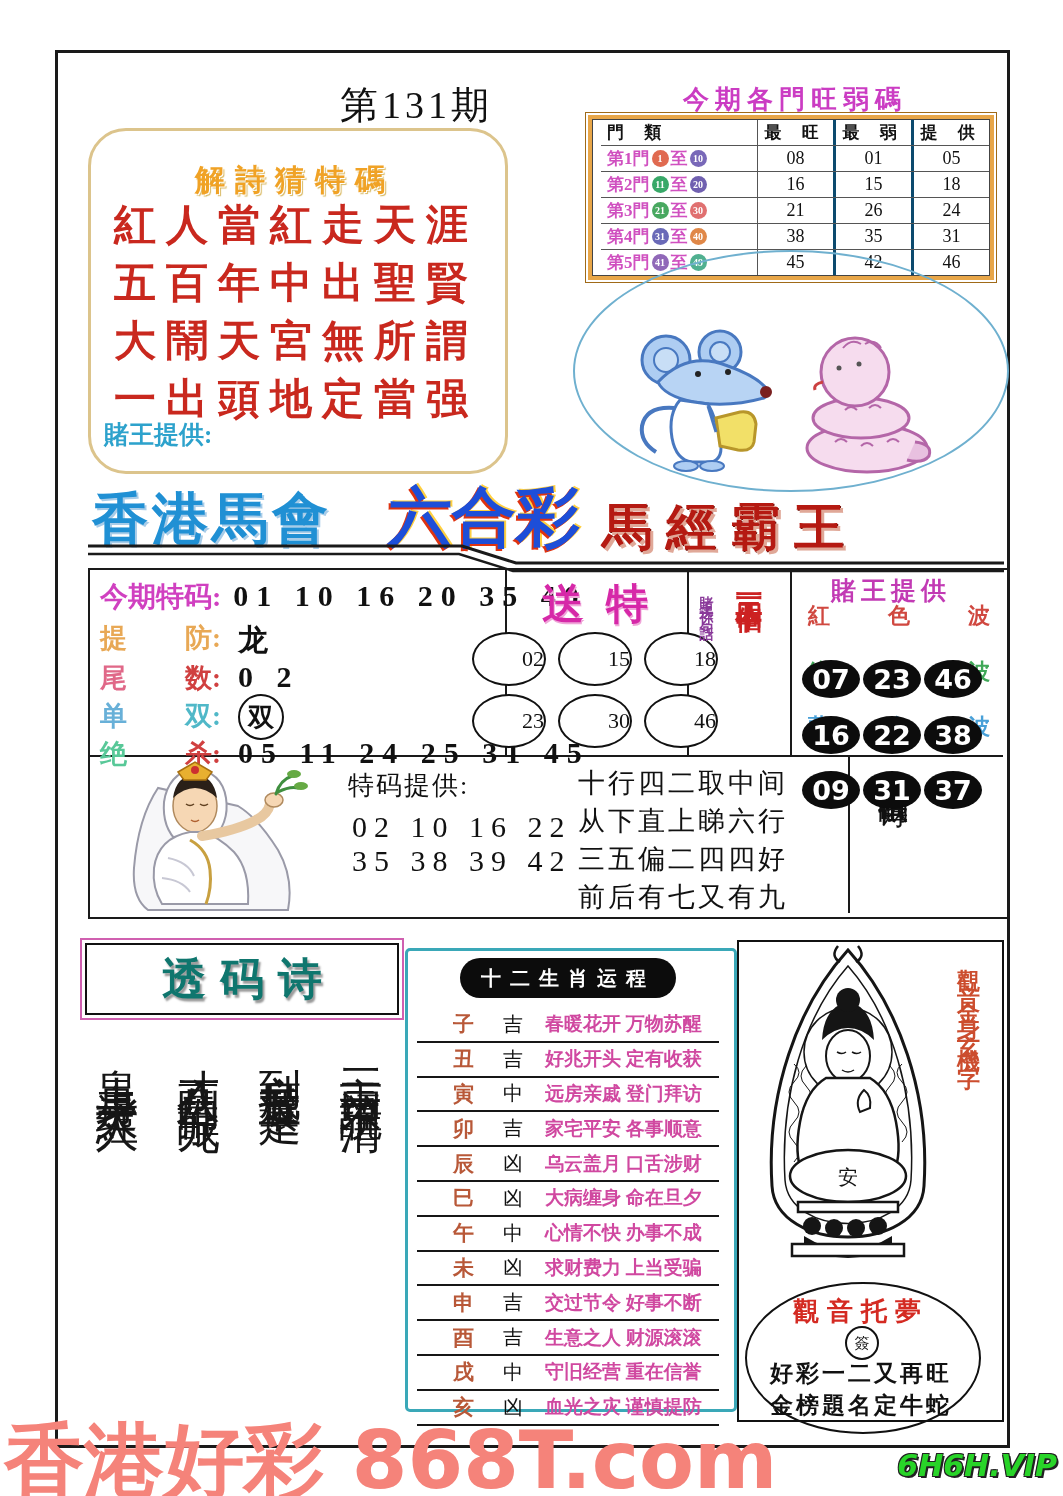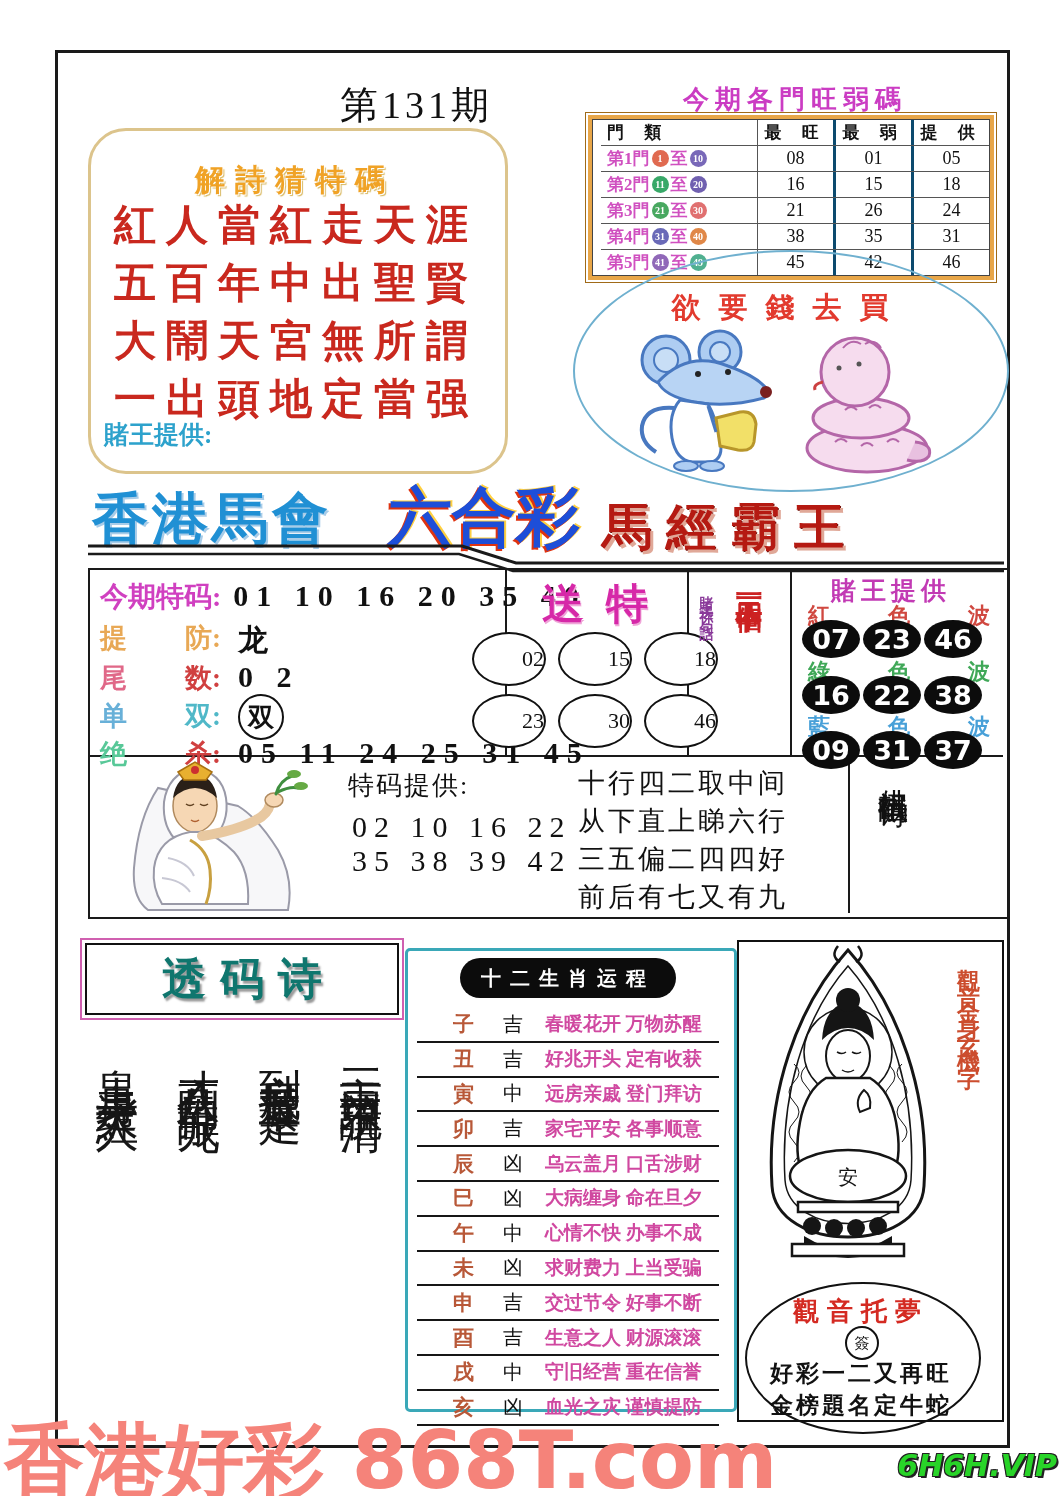--- a/index.html
+++ b/index.html
@@ -61,21 +61,21 @@
   .songte-num{display:inline-flex;align-items:center;justify-content:center;width:50px;height:50px;
               border:2.5px solid #111;border-radius:50%;font-size:22px;background:#fff;padding-left:48px;}
   .vert{writing-mode:vertical-rl;text-orientation:upright;}
   .v-note{left:697px;top:585px;height:135px;font-size:14px;color:#8a3a9a;font-weight:bold;letter-spacing:5px;}
   .v-tip{left:731px;top:580px;height:172px;font-size:27px;color:#cc2222;font-weight:bold;letter-spacing:1px;
          font-family:"DejaVu Sans",sans-serif;}
   .waves-title{left:795px;top:574px;width:192px;text-align:center;font-size:25px;font-weight:bold;
                color:#c23ab4;letter-spacing:5px;}
   .wave-label{position:absolute;left:800px;width:182px;display:flex;justify-content:space-between;
               padding:0 8px;font-size:22px;font-weight:bold;z-index:1;}
-  .wave-nums{position:absolute;left:797px;width:190px;display:flex;justify-content:center;gap:3px;z-index:2;}
+  .wave-nums{position:absolute;left:797px;width:190px;display:flex;justify-content:center;gap:3px;z-index:2;margin-top:40px;}
   .wave-ell{display:inline-flex;align-items:center;justify-content:center;width:58px;height:38px;
             background:#0c0c0c;border-radius:50%;color:#fff;font-size:27px;font-weight:bold;
             font-family:"DejaVu Sans",sans-serif;}
   .tg-label{left:348px;top:768px;font-size:26px;color:#111;letter-spacing:2px;}
   .tg-n1{left:352px;top:810px;}  .tg-n2{left:352px;top:844px;}
   .tg-n1,.tg-n2{font-size:30px;color:#111;letter-spacing:7px;}
   .bz-poem{left:578px;top:764px;width:280px;}
   .bz-poem div{font-size:27px;color:#111;letter-spacing:3px;line-height:38px;white-space:nowrap;}
   .fz-title{left:872px;top:766px;height:146px;font-size:30px;color:#111;letter-spacing:2px;}
   
@@ -197,21 +197,20 @@
             </div>
             <div class="st-c st-c1">45</div>
             <div class="st-c st-c2">42</div>
             <div class="st-c st-c3">46</div>
           </div>
         </div>
       </div>
   </div>
 
   <div class="abs big-oval"></div>
-  <div class="abs oval-title">欲要錢去買</div>
   <svg class="abs" style="left:628px;top:322px;" width="155" height="150" viewBox="0 0 155 150">
     <circle cx="38" cy="38" r="24" fill="#aecdf2" stroke="#4878c0" stroke-width="3"></circle>
     <circle cx="38" cy="38" r="12" fill="#c8def6" stroke="#4878c0" stroke-width="2"></circle>
     <circle cx="92" cy="30" r="21" fill="#aecdf2" stroke="#4878c0" stroke-width="3"></circle>
     <circle cx="92" cy="30" r="10" fill="#c8def6" stroke="#4878c0" stroke-width="2"></circle>
     <path d="M30,60 Q60,28 100,44 Q128,54 138,66 Q144,72 136,76 Q100,86 66,80 Q36,74 30,60 Z" fill="#b8d4f4" stroke="#4878c0" stroke-width="3"></path>
     <circle cx="138" cy="70" r="6" fill="#7a2020"></circle>
     <circle cx="70" cy="52" r="3" fill="#222"></circle>
       <circle cx="100" cy="50" r="3" fill="#222"></circle>
     <path d="M52,78 Q40,92 44,116 Q48,138 64,140 L84,140 Q96,136 92,118 Q88,96 80,82 Z" fill="#ffffff" stroke="#4878c0" stroke-width="3"></path>

